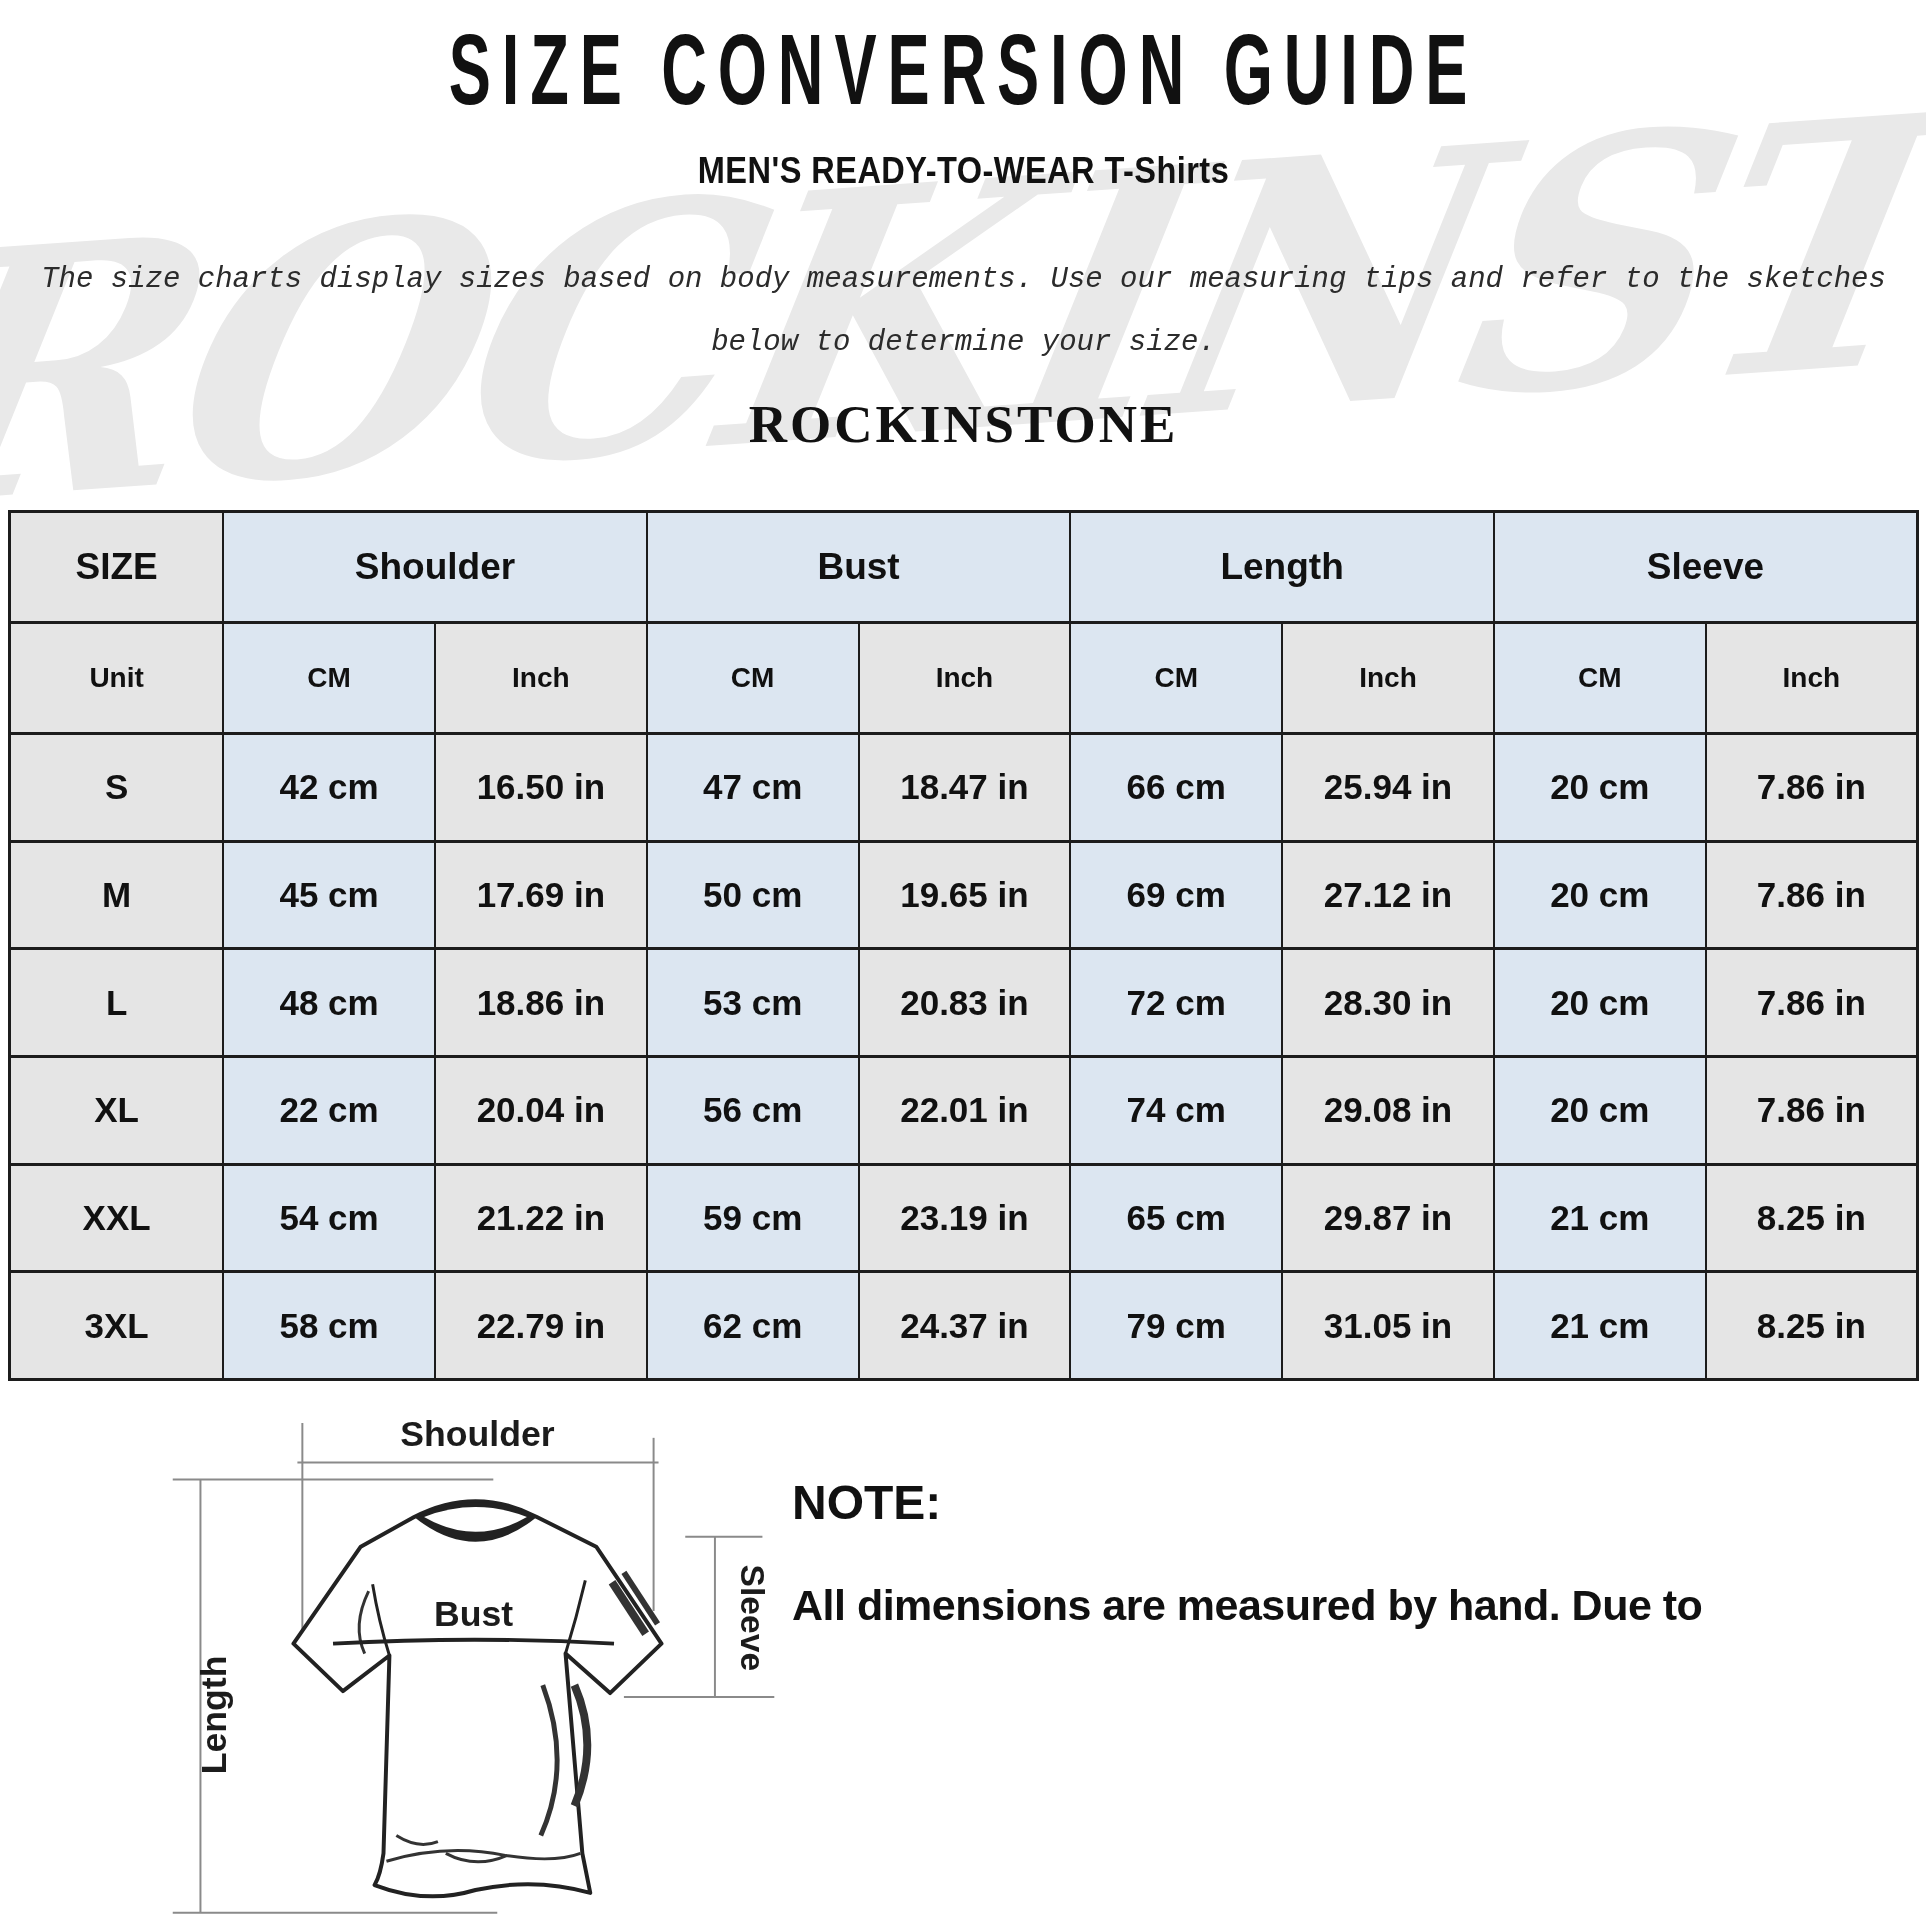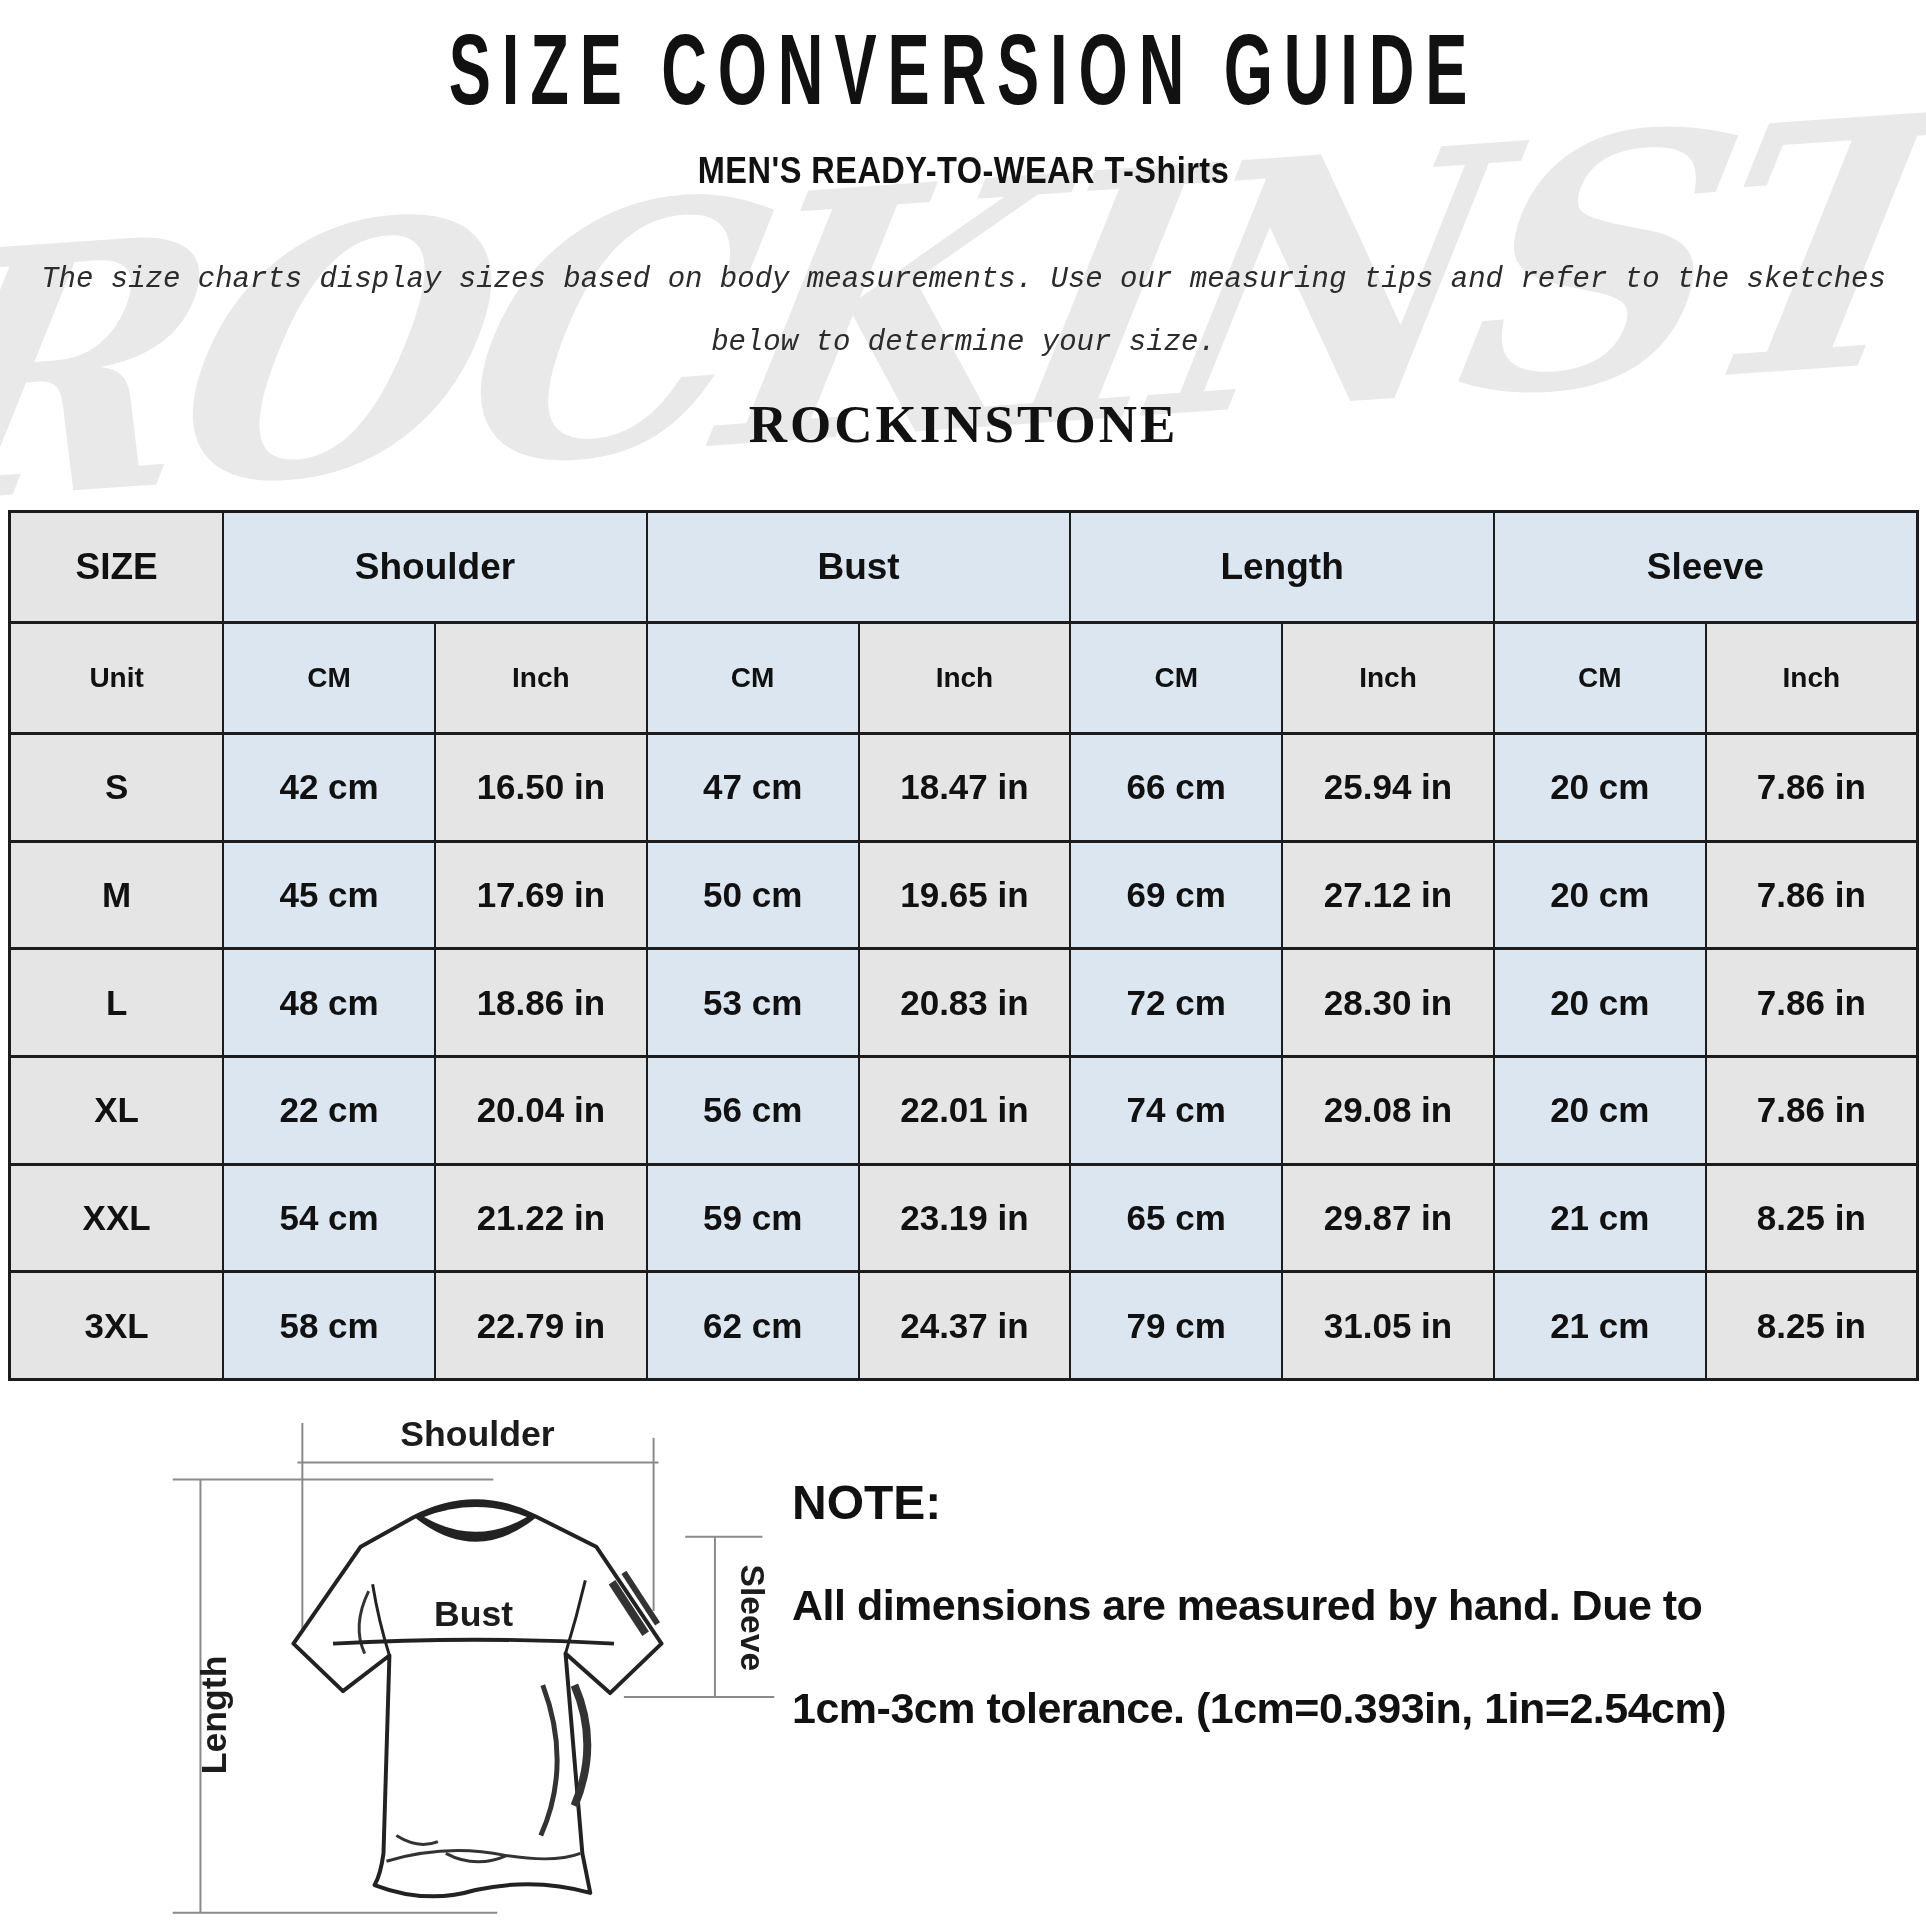--- a/index.html
+++ b/index.html
@@ -293,16 +293,15 @@
   <text x="332" y="58" font-size="36" text-anchor="middle">Shoulder</text>
   <text x="328" y="240" font-size="36" text-anchor="middle">Bust</text>
   <text x="78" y="330" font-size="36" text-anchor="middle" transform="rotate(-90 78 330)">Length</text>
   <text x="598" y="232" font-size="34" text-anchor="middle" transform="rotate(90 598 232)">Sleeve</text>
 </svg>
 
 <div class="layer note">
   <div class="note-heading">NOTE:</div>
   <div class="note-lines">
     <div class="note-line">All dimensions are measured by hand. Due to</div>
-    <div class="note-line">1cm-3cm tolerance. (1cm=0.393in, 1in=2.54cm)</div>
   </div>
 </div>
 
 
 </body></html>

